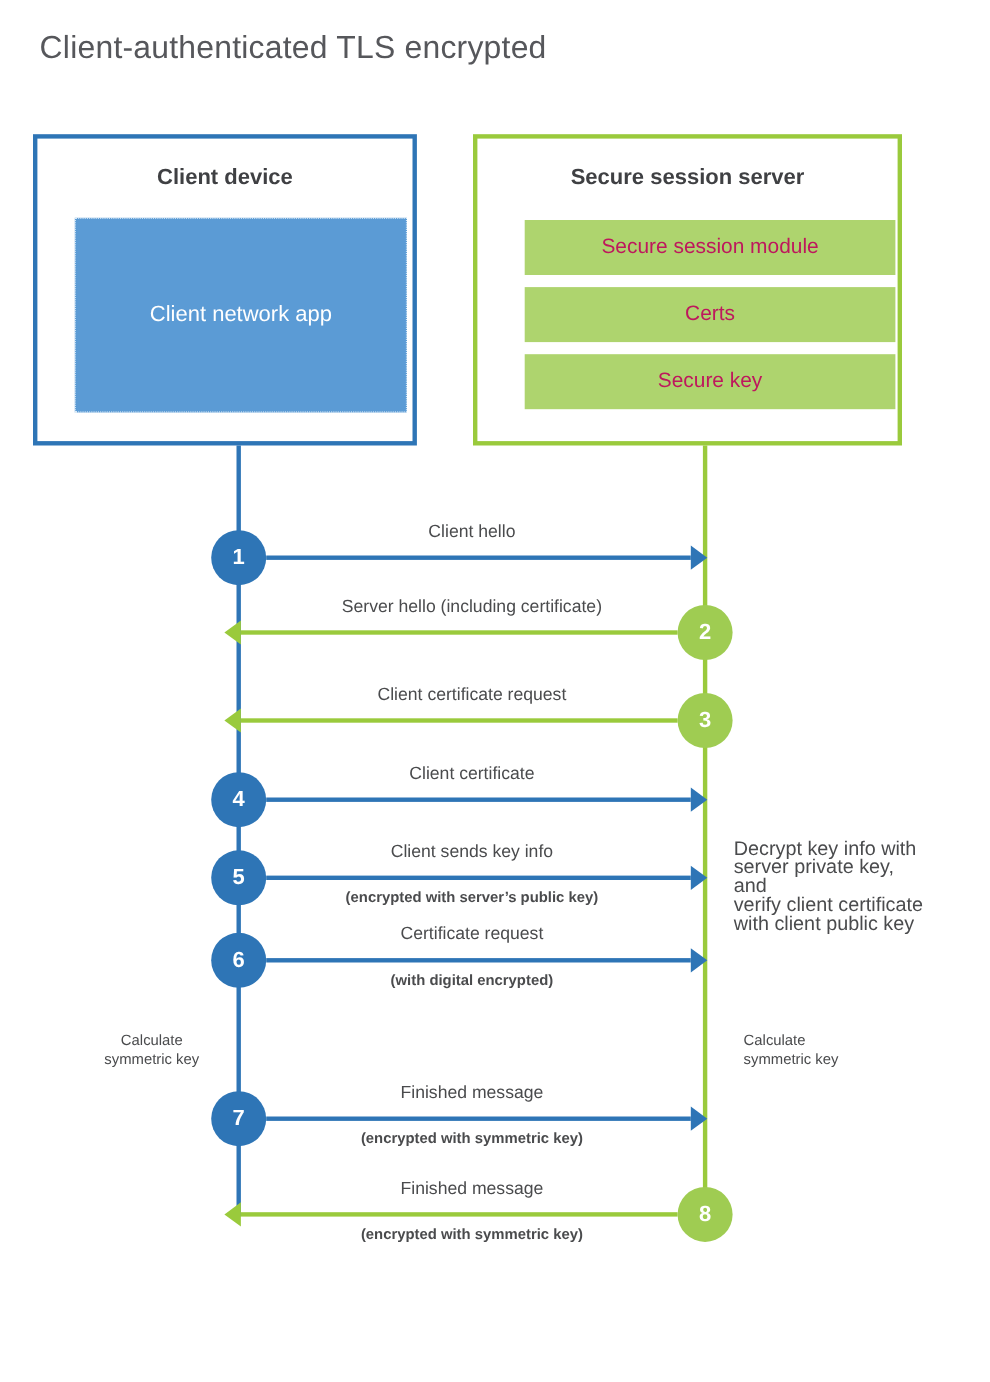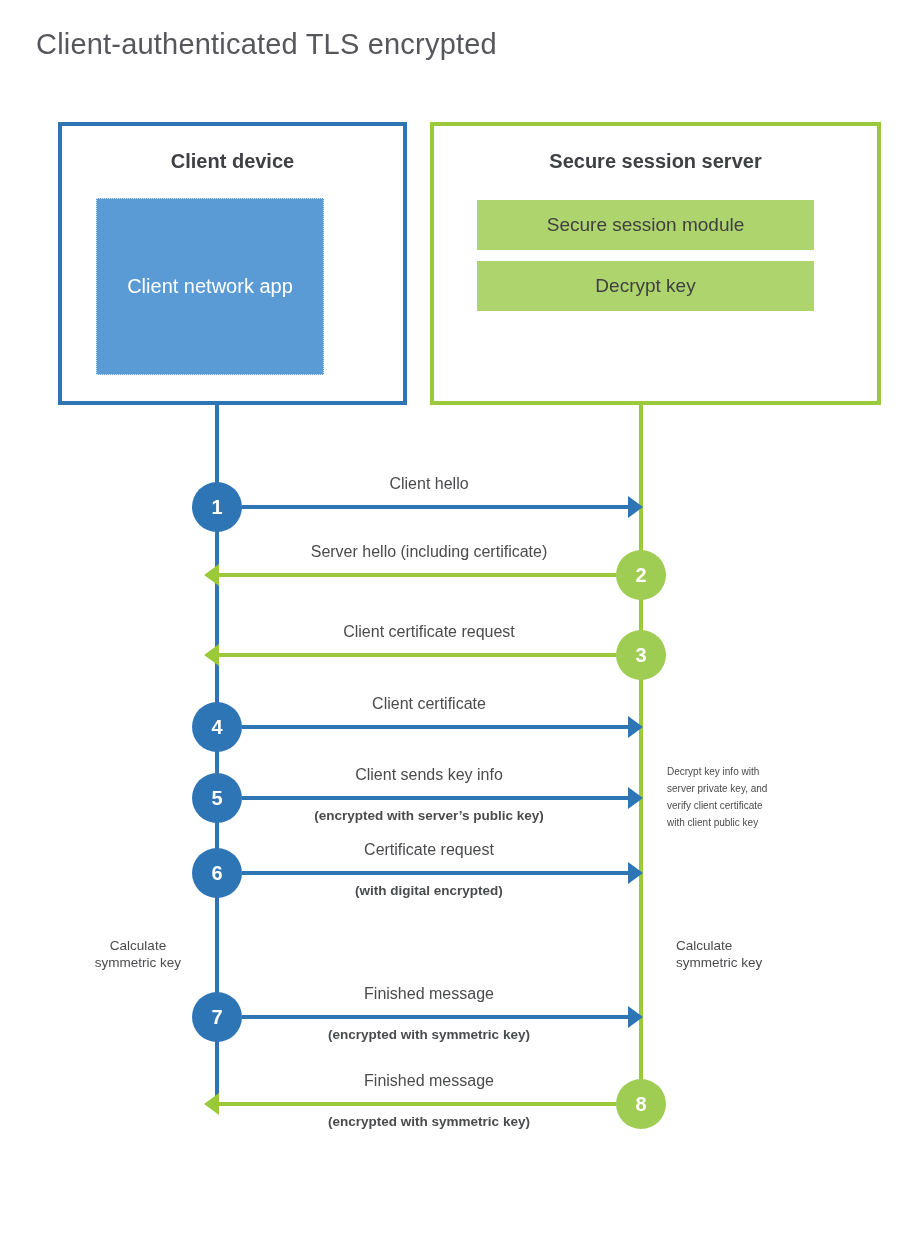--- a/index.html
+++ b/index.html
@@ -14,30 +14,30 @@
   }
   *{margin:0;padding:0;box-sizing:border-box;}
   html,body{background:#ffffff;}
   body{font-family:"Liberation Sans","DejaVu Sans",sans-serif;}
   .canvas{position:relative;width:900px;height:1256px;background:#ffffff;overflow:hidden;}
 
   .page-title{position:absolute;left:36px;top:28px;font-size:29px;font-weight:300;color:var(--title-gray);letter-spacing:0.2px;}
 
   
   .box{position:absolute;top:122px;height:283px;background:#fff;}
-  .box.client{left:58px;width:349px;border:4px solid var(--blue);}
-  .box.server{left:430px;width:451px;border:4px solid var(--green);}
+  .box.client{left:30px;width:349px;border:4px solid var(--blue);}
+  .box.server{left:430px;width:390px;border:4px solid var(--green);}
   .box-title{margin-top:24px;text-align:center;font-size:20px;font-weight:bold;color:var(--text-dark);}
 
-  .app-box{position:absolute;left:34px;top:72px;width:228px;height:177px;background:var(--blue-fill);
+  .app-box{position:absolute;left:34px;top:72px;width:302px;height:177px;background:var(--blue-fill);
     border:1px dotted #dcebf7;display:flex;align-items:center;justify-content:center;text-align:center;}
   .app-box span{color:#ffffff;font-size:20px;line-height:1.55;display:block;width:200px;}
 
   .modules{position:absolute;left:43px;top:74px;width:337px;}
-  .module-bar{height:50px;margin-bottom:11px;background:var(--green-fill);color:#404040;font-size:19px;
+  .module-bar{height:50px;margin-bottom:11px;background:var(--green-fill);color:#be185d;font-size:19px;
     display:flex;align-items:center;justify-content:center;}
 
   
   .vline{position:absolute;width:4px;}
   .client-line{left:215px;top:405px;height:701px;background:var(--blue);}
   .server-line{left:639px;top:405px;height:723px;background:var(--green);}
 
   
   .message{position:absolute;left:0;width:900px;height:0;}
   .message .circle{position:absolute;top:-25px;width:50px;height:50px;border-radius:50%;
@@ -53,21 +53,21 @@
   .message.to-server .circle{left:192px;background:var(--blue);}
   .message.to-server .shaft{left:242px;width:386px;background:var(--blue);}
   .message.to-server .head{left:628px;border-left:15px solid var(--blue);}
 
   .message.to-client .circle{left:616px;background:var(--green-circle);}
   .message.to-client .shaft{left:219px;width:397px;background:var(--green);}
   .message.to-client .head{left:204px;border-right:15px solid var(--green);}
 
   
   .note{position:absolute;color:var(--text-gray);white-space:pre-line;}
-  .server-note{left:667px;top:763px;width:175px;font-size:10px;line-height:17px;text-align:left;}
+  .server-note{left:667px;top:763px;width:175px;font-size:18px;line-height:17px;text-align:left;}
   .calc-left{left:78px;top:937px;width:120px;font-size:13.5px;line-height:17px;text-align:center;}
   .calc-right{left:676px;top:937px;width:130px;font-size:13.5px;line-height:17px;text-align:left;}
 </style>
 </head>
 <body>
 
 <div class="canvas">
 
   <h1 class="page-title">Client-authenticated TLS encrypted</h1>
 
@@ -75,21 +75,22 @@
     <div class="box-title">Client device</div>
     <div class="app-box">
       <span>Client network app</span>
     </div>
   </div>
 
   <div class="box server">
     <div class="box-title">Secure session server</div>
     <div class="modules">
         <div class="module-bar">Secure session module</div>
-        <div class="module-bar">Decrypt key</div>
+        <div class="module-bar">Certs</div>
+        <div class="module-bar">Secure key</div>
       </div>
   </div>
 
   <div class="vline client-line"></div>
   <div class="vline server-line"></div>
 
   <div id="messages">
       <div class="message to-server" style="top: 507px;">
     <div class="circle">
           <span class="num">1</span>

